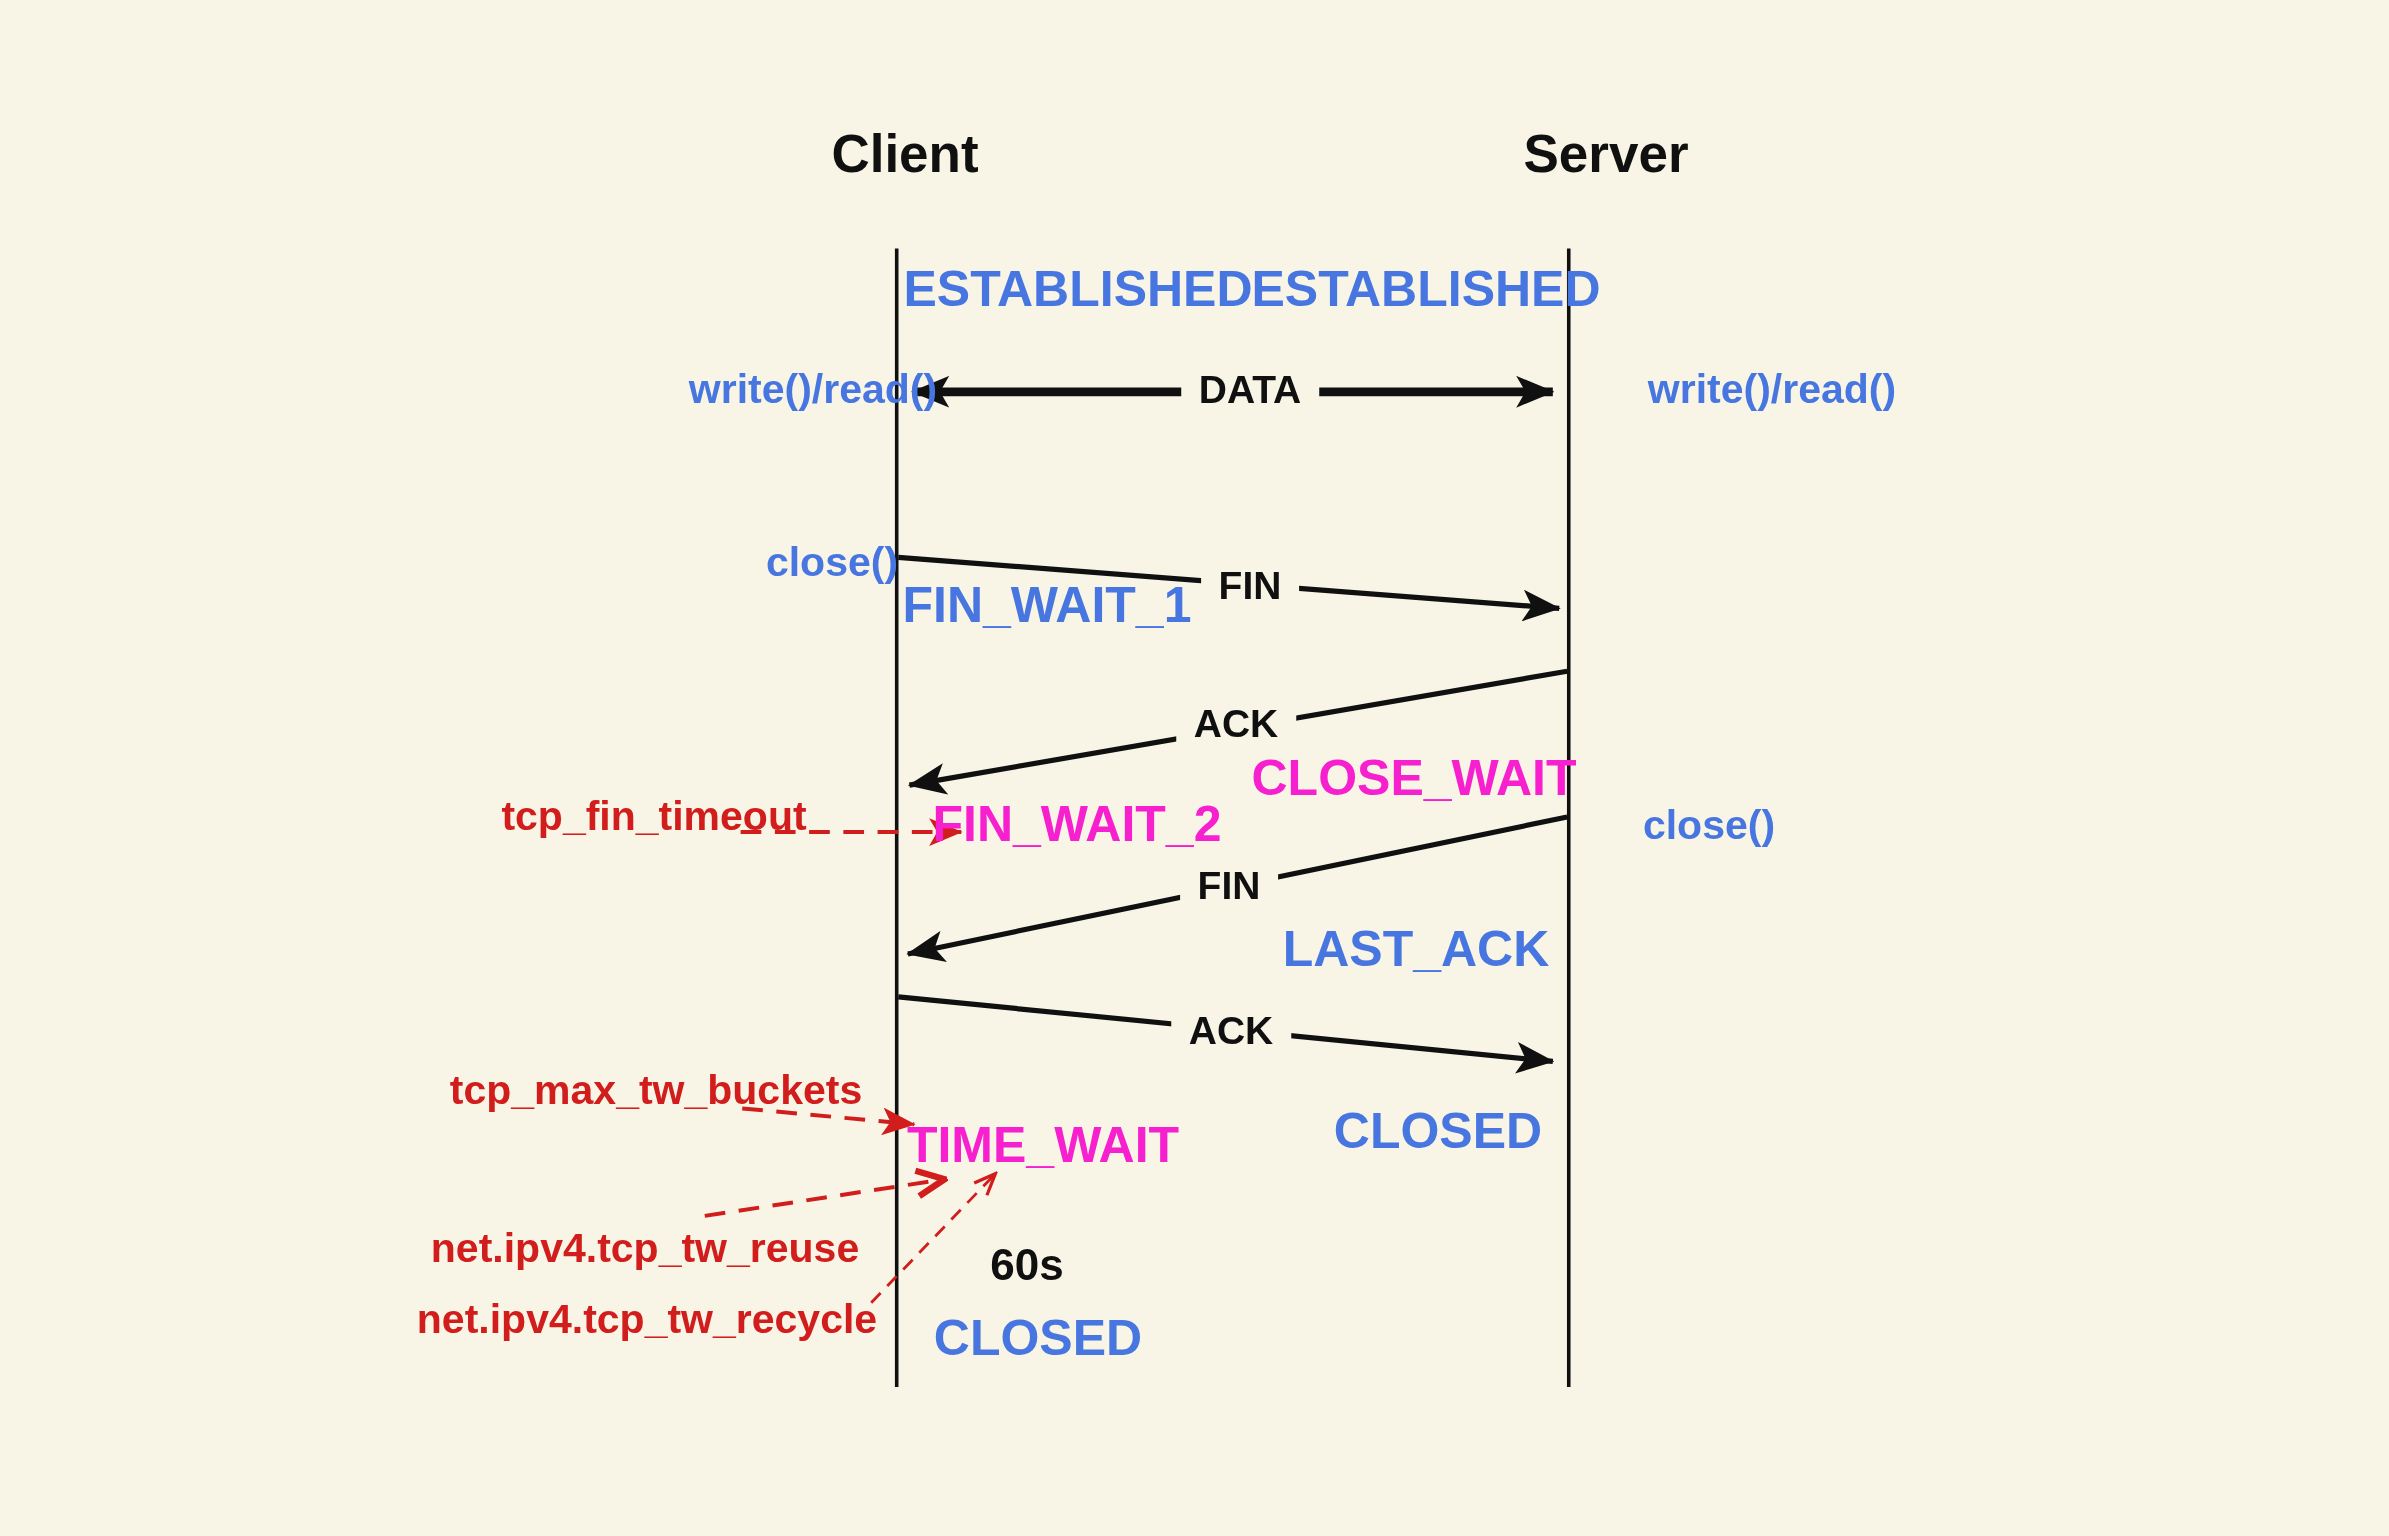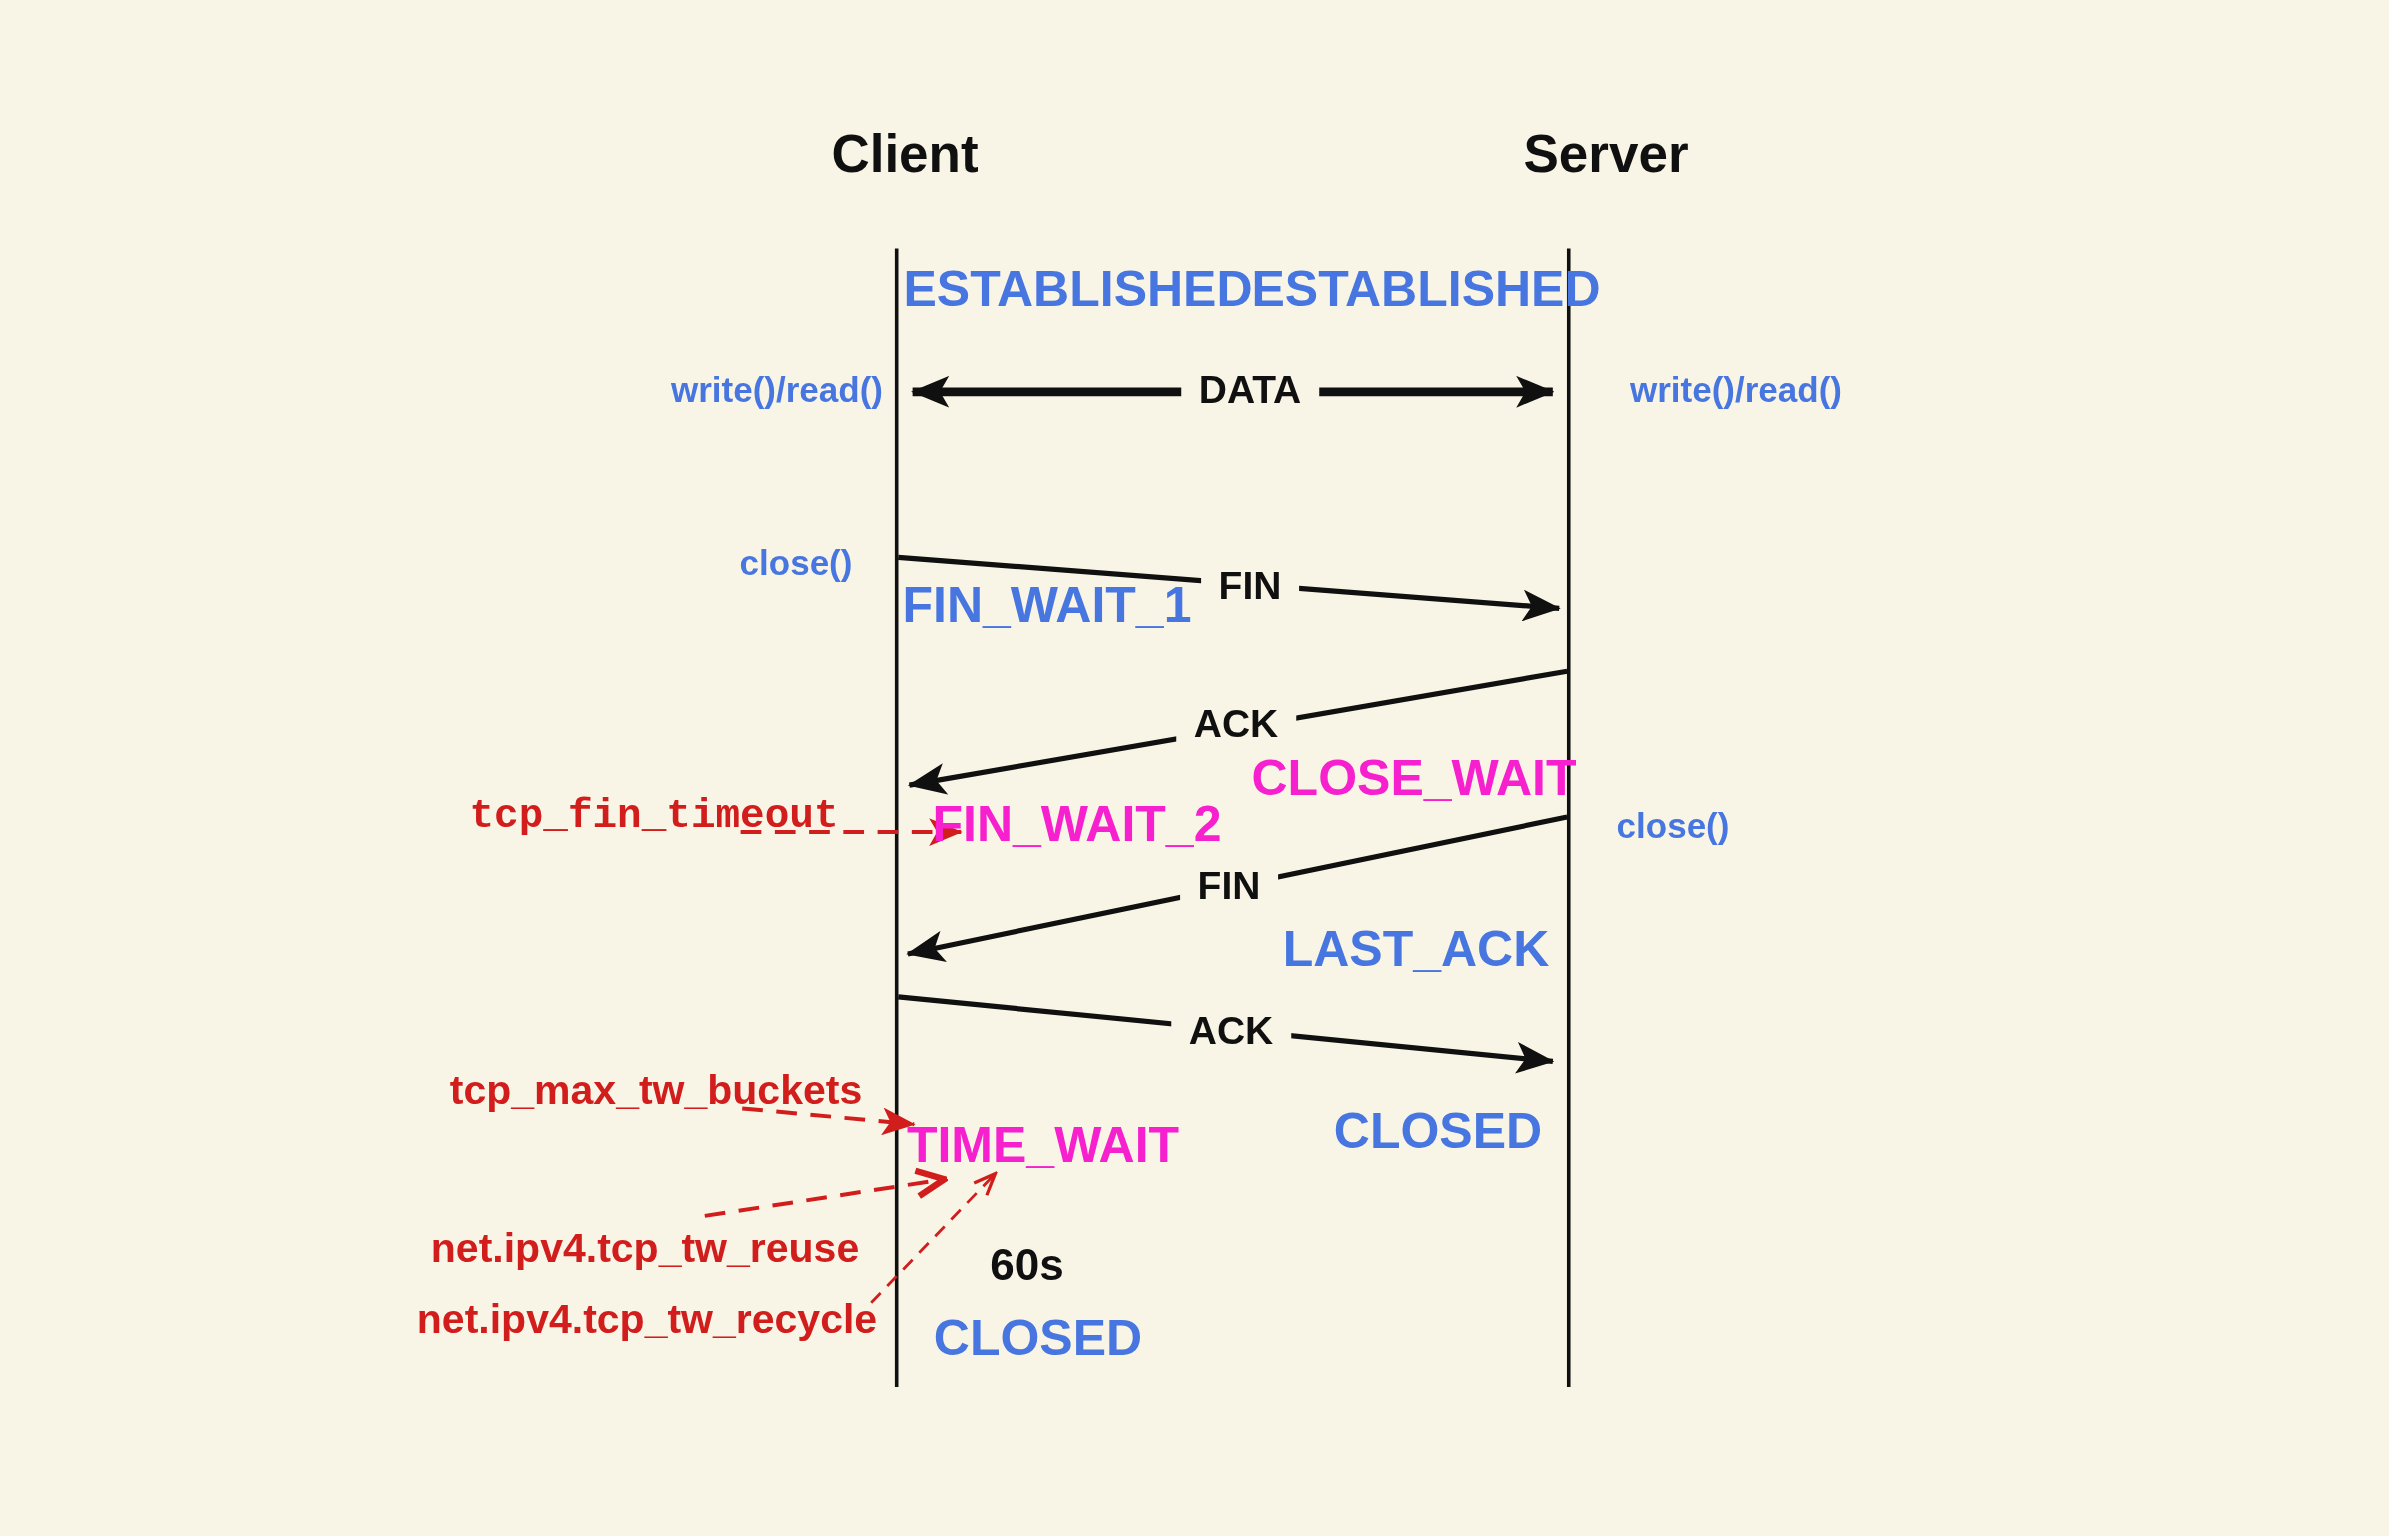--- a/index.html
+++ b/index.html
@@ -25,21 +25,21 @@
     font-weight:bold;
     white-space:nowrap;
     line-height:1;
   }
   .ink{color:var(--ink);}
   .blue{color:var(--blue);}
   .magenta{color:var(--magenta);}
   .red{color:var(--red);}
   .t-title{font-size:53px;}
   .t-state{font-size:50px;}
-  .t-sys{font-size:35px;}
+  .t-sys{font-size:41px;margin-left:36px;}
   .t-msg{font-size:39px;}
   .t-red{font-size:41px;}
   .t-note{font-size:44px;}
   .patch{background:var(--bg);padding:3.2px 17.5px;}
   .life{stroke:var(--ink);stroke-width:4.5;}
   .msg{stroke:var(--ink);stroke-width:6.5;}
   .data{stroke:var(--ink);stroke-width:11;}
   .rdash{stroke:var(--red);stroke-width:5;stroke-dasharray:26 17;}
   .rdash-thin{stroke:var(--red);stroke-width:3.5;stroke-dasharray:17 12;}
 </style>
@@ -89,21 +89,21 @@
   <div class="lbl ink t-msg patch" style="left:1250px;top:390px;">DATA</div>
   <div class="lbl blue t-sys" style="left:1736px;top:389px;">write()/read()</div>
 
   <div class="lbl blue t-sys" style="left:796px;top:562px;">close()</div>
   <div class="lbl ink t-msg patch" style="left:1250px;top:586px;">FIN</div>
   <div class="lbl blue t-state" style="left:1047px;top:605px;">FIN_WAIT_1</div>
 
   <div class="lbl ink t-msg patch" style="left:1236px;top:724px;">ACK</div>
   <div class="lbl magenta t-state" style="left:1414px;top:778px;">CLOSE_WAIT</div>
 
-  <div class="lbl red t-red" style="left:654px;top:816px;font-family:Liberation Mono, monospace;">tcp_fin_timeout</div>
+  <div class="lbl red t-red" style="left:654px;top:816px;">tcp_fin_timeout</div>
   <div class="lbl magenta t-state" style="left:1077px;top:824px;">FIN_WAIT_2</div>
   <div class="lbl blue t-sys" style="left:1673px;top:825px;">close()</div>
 
   <div class="lbl ink t-msg patch" style="left:1229px;top:886px;">FIN</div>
   <div class="lbl blue t-state" style="left:1416px;top:941px;margin-top:8px;">LAST_ACK</div>
 
   <div class="lbl ink t-msg patch" style="left:1231px;top:1031px;">ACK</div>
   <div class="lbl blue t-state" style="left:1438px;top:1131px;">CLOSED</div>
 
   <div class="lbl red t-red" style="left:656px;top:1090px;">tcp_max_tw_buckets</div>

